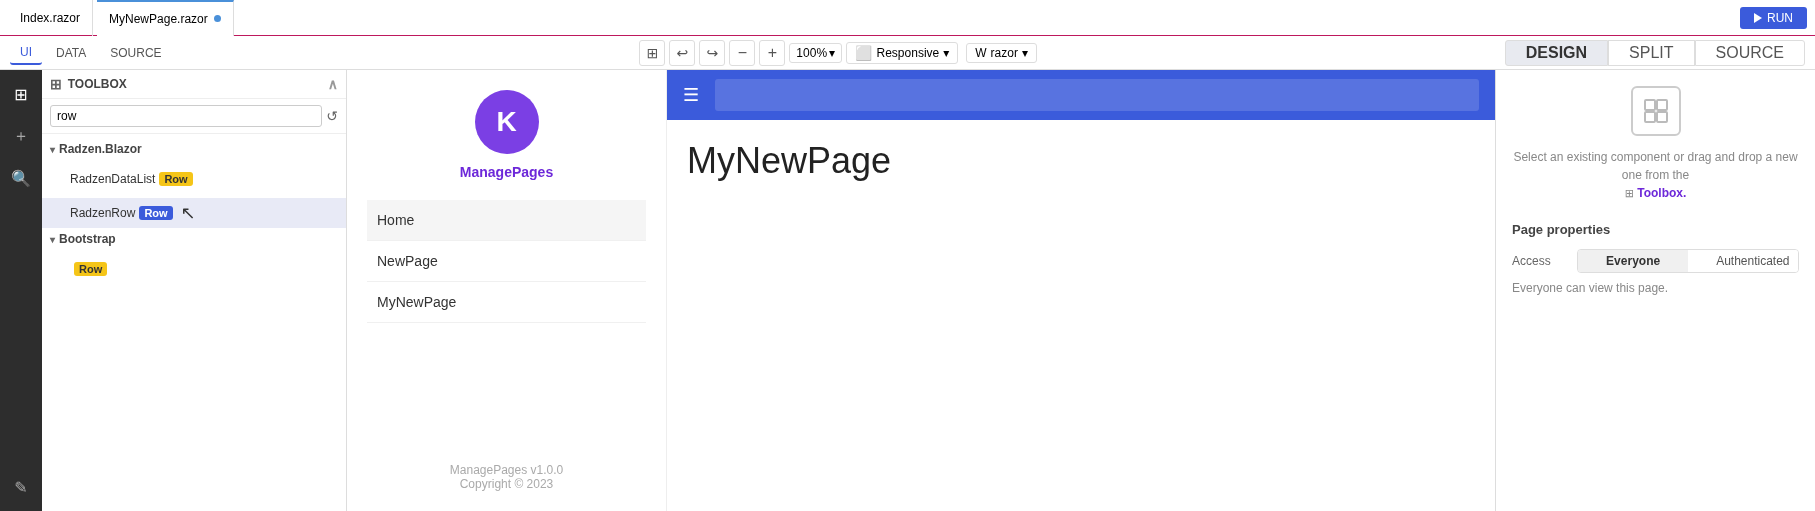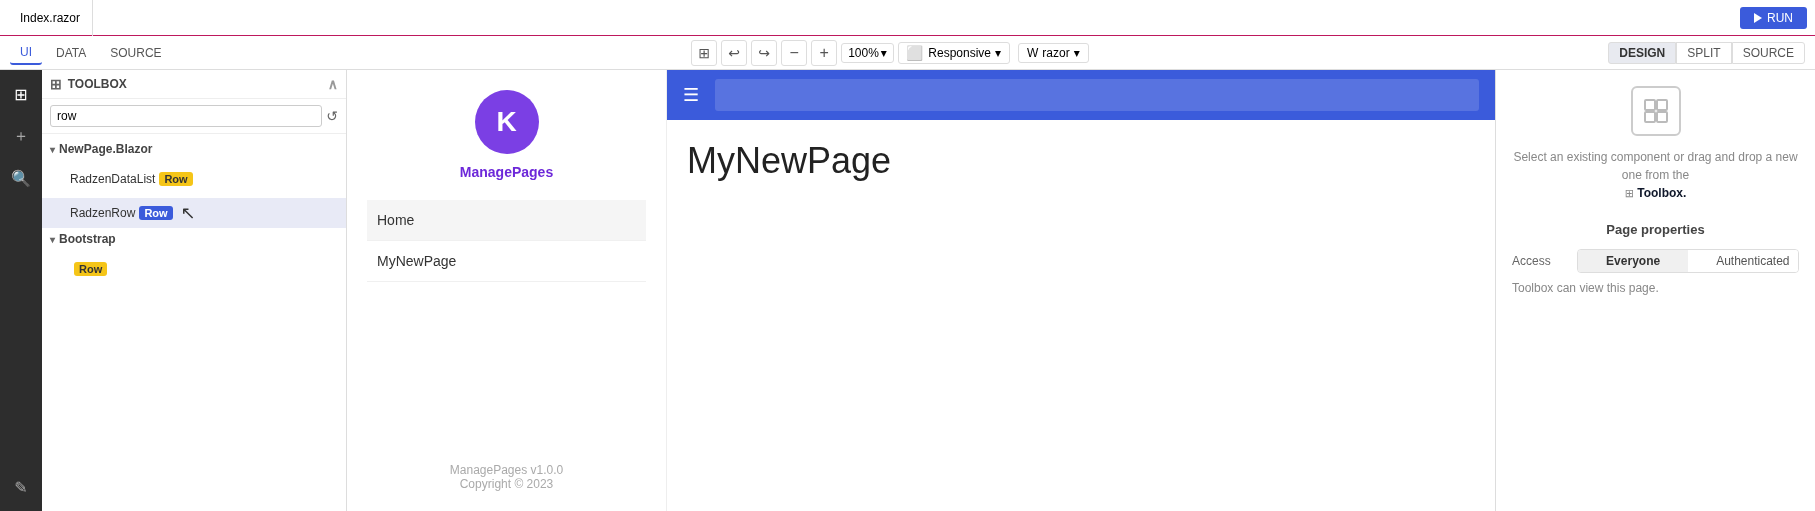--- a/index.html
+++ b/index.html
@@ -16,21 +16,21 @@
     
     .sub-toolbar { display: flex; align-items: center; background: #fff; border-bottom: 1px solid #ddd; height: 34px; padding: 0 10px; gap: 4px; }
     .toolbar-tab { padding: 4px 10px; font-size: 12px; font-weight: 500; cursor: pointer; border-radius: 3px; color: #555; }
     .toolbar-tab.active { color: #3b5bdb; border-bottom: 2px solid #3b5bdb; }
     .toolbar-sep { flex: 1; }
     .toolbar-icon-btn { background: none; border: 1px solid #ddd; border-radius: 3px; width: 26px; height: 26px; cursor: pointer; display: flex; align-items: center; justify-content: center; font-size: 14px; color: #555; }
     .toolbar-zoom { display: flex; align-items: center; gap: 2px; border: 1px solid #ddd; border-radius: 3px; padding: 2px 6px; font-size: 12px; }
     .toolbar-responsive { display: flex; align-items: center; gap: 4px; border: 1px solid #ddd; border-radius: 3px; padding: 2px 8px; font-size: 12px; }
     .toolbar-w { display: flex; align-items: center; gap: 4px; border: 1px solid #ddd; border-radius: 3px; padding: 2px 8px; font-size: 12px; margin-left: 4px; }
     .design-split-source { display: flex; margin-left: auto; }
-    .ds-btn { padding: 3px 10px; font-size: 12px; border: 1px solid #ddd; background: #fff; cursor: pointer; color: #555; text-align: center; }
+    .ds-btn { padding: 3px 20px; font-size: 16px; border: 1px solid #ddd; background: #fff; cursor: pointer; color: #555; text-align: center; }
     .ds-btn.active { background: #e8eaf0; color: #333; font-weight: 600; }
     .ds-btn:first-child { border-radius: 3px 0 0 3px; }
     .ds-btn:last-child { border-radius: 0 3px 3px 0; }
 
     
     .main { display: flex; flex: 1; overflow: hidden; }
 
     
     .left-panel { width: 305px; background: #fff; border-right: 1px solid #ddd; display: flex; flex-direction: column; }
     .panel-header { display: flex; align-items: center; padding: 6px 8px; border-bottom: 1px solid #eee; gap: 6px; font-size: 12px; font-weight: 600; color: #444; }
@@ -71,35 +71,39 @@
     .app-main { flex: 1; }
     .app-topbar { background: #3b5bdb; height: 50px; display: flex; align-items: center; padding: 0 16px; }
     .app-topbar-hamburger { color: #fff; font-size: 18px; margin-right: 16px; }
     .app-page-title { padding: 20px; font-size: 36px; font-weight: 400; color: #222; }
 
     
     .right-panel { width: 320px; background: #fff; border-left: 1px solid #ddd; display: flex; flex-direction: column; padding: 16px; }
     .right-panel-icon { display: flex; justify-content: center; margin-bottom: 12px; }
     .right-panel-placeholder-icon { width: 50px; height: 50px; border: 2px solid #ccc; border-radius: 6px; display: flex; align-items: center; justify-content: center; color: #bbb; font-size: 22px; }
     .right-panel-hint { text-align: center; color: #888; font-size: 12px; margin-bottom: 20px; line-height: 1.5; }
-    .right-panel-hint strong { color: #0f172a; text-align: center; }
-    .page-properties-title { font-size: 13px; font-weight: 600; color: #444; margin-bottom: 12px; text-align: center; }
+    .right-panel-hint strong { color: #6d28d9; text-align: center; }
+    .page-properties-title { font-size: 13px; font-weight: 600; color: #444; margin-bottom: 12px; }
     .access-row { display: flex; align-items: center; gap: 10px; margin-bottom: 8px; justify-content: flex-end; }
     .access-label { font-size: 12px; color: #666; width: 60px; }
     .access-toggle { display: flex; border: 1px solid #ddd; border-radius: 4px; overflow: hidden; }
     .access-btn { padding: 4px 28px; font-size: 12px; cursor: pointer; background: #fff; border: none; color: #555; }
     .access-btn.active { background: #f0f0f0; font-weight: 600; color: #333; }
     .access-hint { font-size: 12px; color: #888; }
   </style>
 </head>
 <body>
 
 <div class="top-bar">
   <div class="tab">
     <span>Index.razor</span>
+  </div>
+  <div class="tab active">
+    <span>MyNewPage.razor</span>
+    <span class="tab-dot"></span>
   </div>
   <div style="flex:1"></div>
   <button class="run-btn">
     <span class="run-btn-triangle"></span>
     <span>RUN</span>
   </button>
 </div>
 
 <div class="sub-toolbar">
   <span class="toolbar-tab active">UI</span>
@@ -148,21 +152,21 @@
       <span class="panel-header-title">TOOLBOX</span>
       <span class="panel-header-close">∧</span>
     </div>
     <div class="search-row">
       <input class="search-input" type="text" value="row" style="">
       <button class="search-refresh">↺</button>
     </div>
     <div class="toolbox-list">
       <div class="group-header">
         <span class="group-arrow">▾</span>
-        <span>NewPage.Blazor</span>
+        <span>Radzen.Blazor</span>
       </div>
       <div class="toolbox-item">
         <span>RadzenDataList</span>
         <span class="toolbox-item-badge">Row</span>
       </div>
       <div class="toolbox-item active">
         <span>RadzenRow</span>
         <span class="toolbox-item-badge-blue">Row</span>
         <span style="display:inline-block;margin-left:8px;font-size:18px;cursor:default;">↖</span>
       </div>
@@ -181,20 +185,21 @@
       <div class="page-frame">
         <div class="app-preview">
 
           <div class="app-sidebar">
             <div class="app-logo">
               <span>K</span>
             </div>
             <div class="app-logo-text">ManagePages</div>
             <nav class="app-nav">
               <div class="app-nav-item active">Home</div>
+              <div class="app-nav-item">NewPage</div>
               <div class="app-nav-item">MyNewPage</div>
             </nav>
             <div class="app-footer">
               <div>ManagePages v1.0.0</div>
               <div>Copyright © 2023</div>
             </div>
           </div>
 
           <div class="app-main">
             <div class="app-topbar">
@@ -226,16 +231,16 @@
       <strong>Toolbox.</strong>
     </div>
     <div class="page-properties-title">Page properties</div>
     <div class="access-row">
       <span class="access-label">Access</span>
       <div class="access-toggle">
         <button class="access-btn active">Everyone</button>
         <button class="access-btn">Authenticated</button>
       </div>
     </div>
-    <div class="access-hint">Toolbox can view this page.</div>
+    <div class="access-hint">Everyone can view this page.</div>
   </div>
 
 </div>
 
 </body></html>

